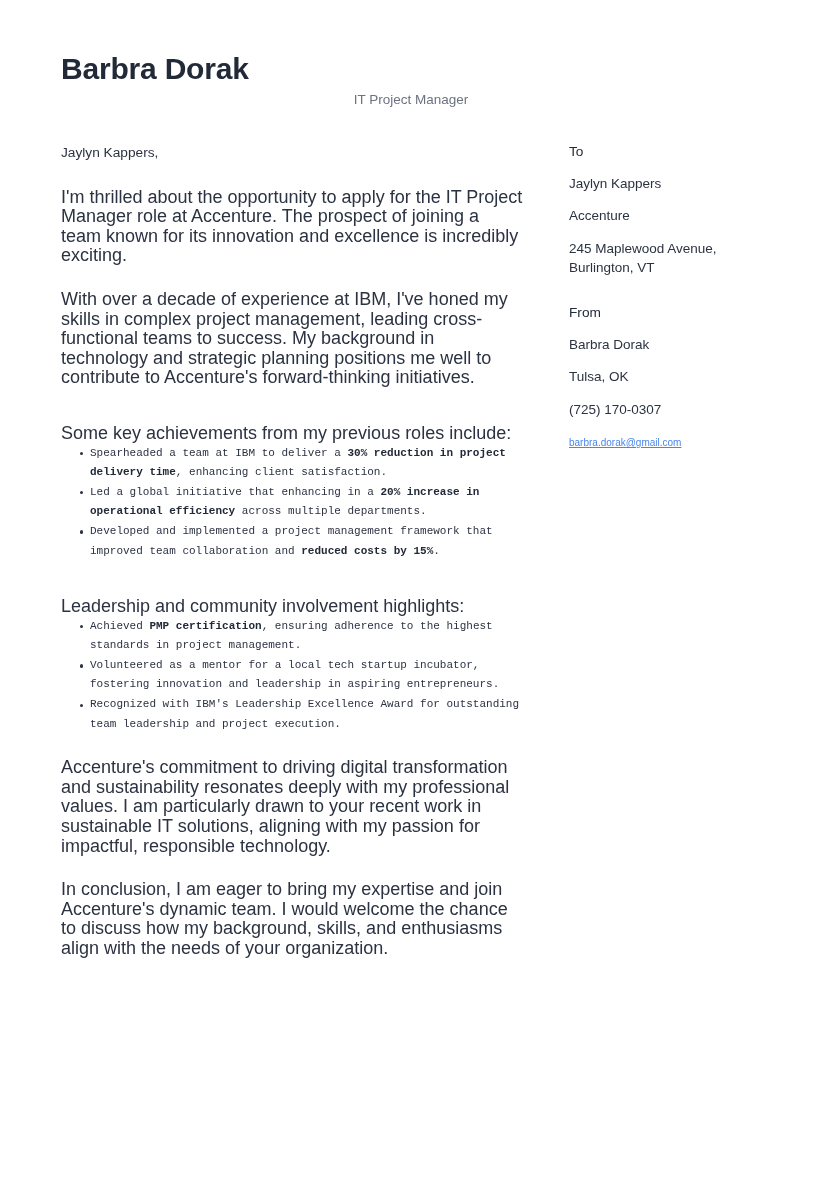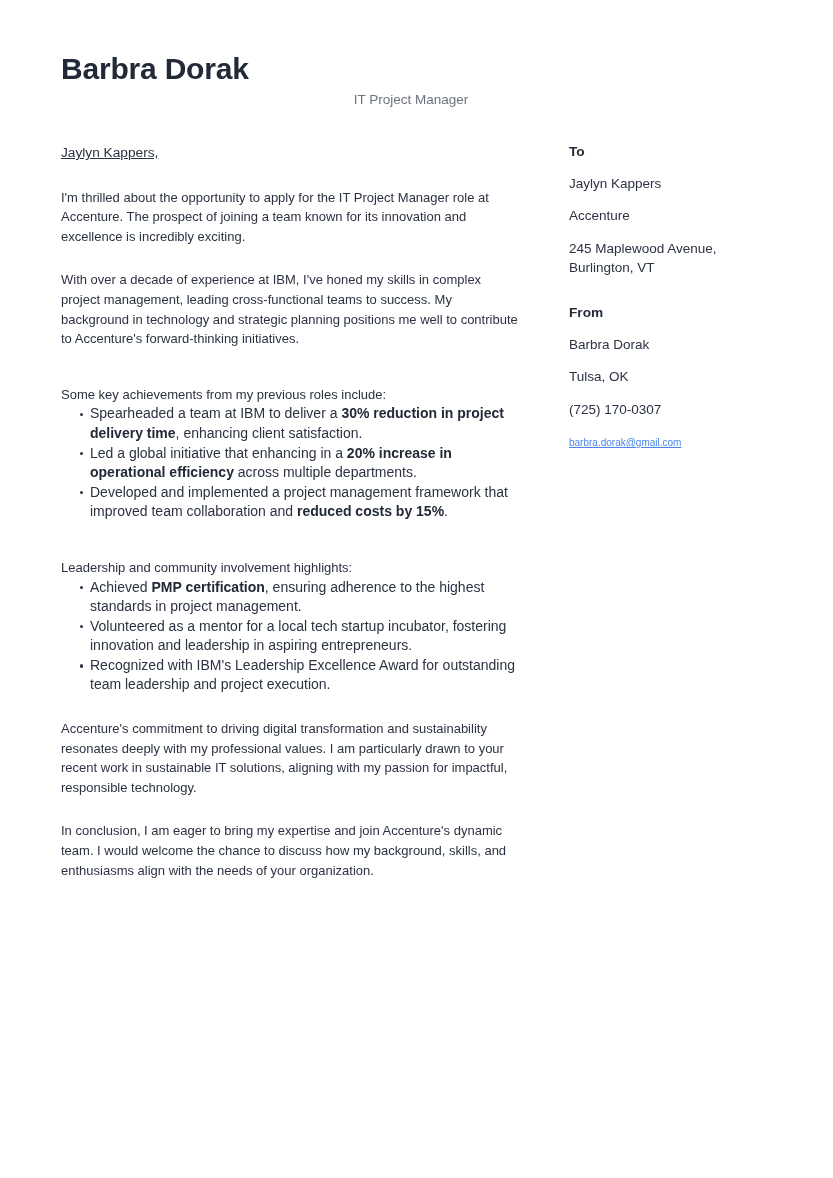--- a/index.html
+++ b/index.html
@@ -65,64 +65,64 @@
     top: 0;
     width: 215px;
   }
 
   
   .salutation {
     font-size: 13.7px;
     line-height: 19.6px;
     color: #2b3241;
     margin: 0 0 25px 0;
-    text-decoration: underline;
   }
   .para {
-    font-size: 13px;
+    font-size: 18px;
     line-height: 19.6px;
     color: #2b3241;
     margin: 0 0 24px 0;
   }
   .para.tight {
     margin-bottom: 0;
     margin-top: 36px;
   }
   .para b, .bullets b {
     font-weight: bold;
     color: #222a38;
   }
   .bullets {
     list-style: none;
     margin: 0 0 24px 0;
     padding: 0;
   }
   .bullets li {
     position: relative;
-    font-size: 14px;
+    font-size: 11px;
     line-height: 19.6px;
     color: #2b3241;
     padding-left: 29px;
     margin: 0;
+    font-family: Liberation Mono, monospace;
   }
   .bullets li::before {
     content: "";
     position: absolute;
     left: 19px;
     top: 8.5px;
     width: 3.2px;
     height: 3.2px;
     border-radius: 50%;
     background: #2b3241;
   }
 
   
   .side-heading {
     font-size: 13.7px;
-    font-weight: bold;
+    font-weight: normal;
     color: #222a38;
     margin: 0 0 13px 0;
     line-height: 1.3;
   }
   .side-block {
     margin: 0 0 26px 0;
   }
   .side-line {
     font-size: 13.5px;
     line-height: 19.5px;

